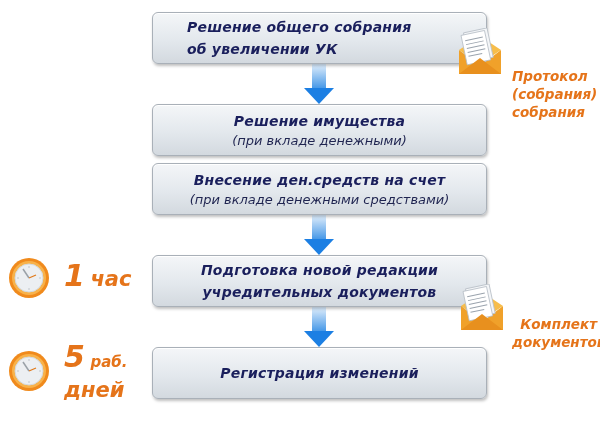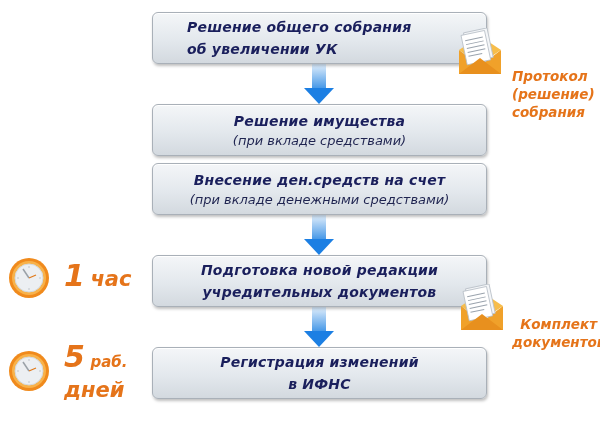--- a/index.html
+++ b/index.html
@@ -53,21 +53,21 @@
   <div class="main">об увеличении УК</div>
 </div>
 
 <div class="arrow" style="left:304px; top:64px; height:40px;">
   <div class="shaft" style="height:26px;"></div>
   <div class="head" style="top:24px;"></div>
 </div>
 
 <div class="box" style="top:104px;">
   <div class="main">Решение имущества</div>
-  <div class="sub">(при вкладе средствами)</div>
+  <div class="sub">(при вкладе денежными)</div>
 </div>
 
 <div class="box" style="top:163px;">
   <div class="main">Внесение ден.средств на счет</div>
   <div class="sub">(при вкладе денежными средствами)</div>
 </div>
 
 <div class="arrow" style="left:304px; top:215px; height:40px;">
   <div class="shaft" style="height:26px;"></div>
   <div class="head" style="top:24px;"></div>
@@ -78,41 +78,40 @@
   <div class="main">учредительных документов</div>
 </div>
 
 <div class="arrow" style="left:304px; top:307px; height:40px;">
   <div class="shaft" style="height:26px;"></div>
   <div class="head" style="top:24px;"></div>
 </div>
 
 <div class="box" style="top:347px;">
   <div class="main">Регистрация изменений</div>
-  <div class="main">в ИФНС</div>
 </div>
 
 <svg class="envelope" style="left:455px; top:28px;" viewBox="0 0 50 48">
   <polygon points="4,22 25,38 46,22 46,46 4,46" fill="#f0a12a"></polygon>
   <polygon points="4,22 25,8 46,22 25,36" fill="#f7bd4a"></polygon>
   <g transform="rotate(-12 24 20)">
     <rect x="12" y="2" width="24" height="30" fill="#f4f6f8" stroke="#b7bec6" stroke-width="0.8"></rect>
     <rect x="9" y="4" width="24" height="30" fill="#ffffff" stroke="#b7bec6" stroke-width="0.8"></rect>
     <line x1="12" y1="10" x2="30" y2="10" stroke="#9aa3ad" stroke-width="1"></line>
     <line x1="12" y1="14" x2="30" y2="14" stroke="#9aa3ad" stroke-width="1"></line>
     <line x1="12" y1="18" x2="30" y2="18" stroke="#9aa3ad" stroke-width="1"></line>
     <line x1="12" y1="22" x2="30" y2="22" stroke="#9aa3ad" stroke-width="1"></line>
     <line x1="12" y1="26" x2="26" y2="26" stroke="#9aa3ad" stroke-width="1"></line>
   </g>
   <polygon points="4,46 25,30 46,46" fill="#e8901e"></polygon>
 </svg>
 
 <div class="note" style="left:512px; top:67px;">
   <div>Протокол</div>
-  <div>(решение)</div>
+  <div>(собрания)</div>
   <div>собрания</div>
 </div>
 
 <svg class="envelope" style="left:457px; top:284px;" viewBox="0 0 50 48">
   <polygon points="4,22 25,38 46,22 46,46 4,46" fill="#f0a12a"></polygon>
   <polygon points="4,22 25,8 46,22 25,36" fill="#f7bd4a"></polygon>
   <g transform="rotate(-12 24 20)">
     <rect x="12" y="2" width="24" height="30" fill="#f4f6f8" stroke="#b7bec6" stroke-width="0.8"></rect>
     <rect x="9" y="4" width="24" height="30" fill="#ffffff" stroke="#b7bec6" stroke-width="0.8"></rect>
     <line x1="12" y1="10" x2="30" y2="10" stroke="#9aa3ad" stroke-width="1"></line>

